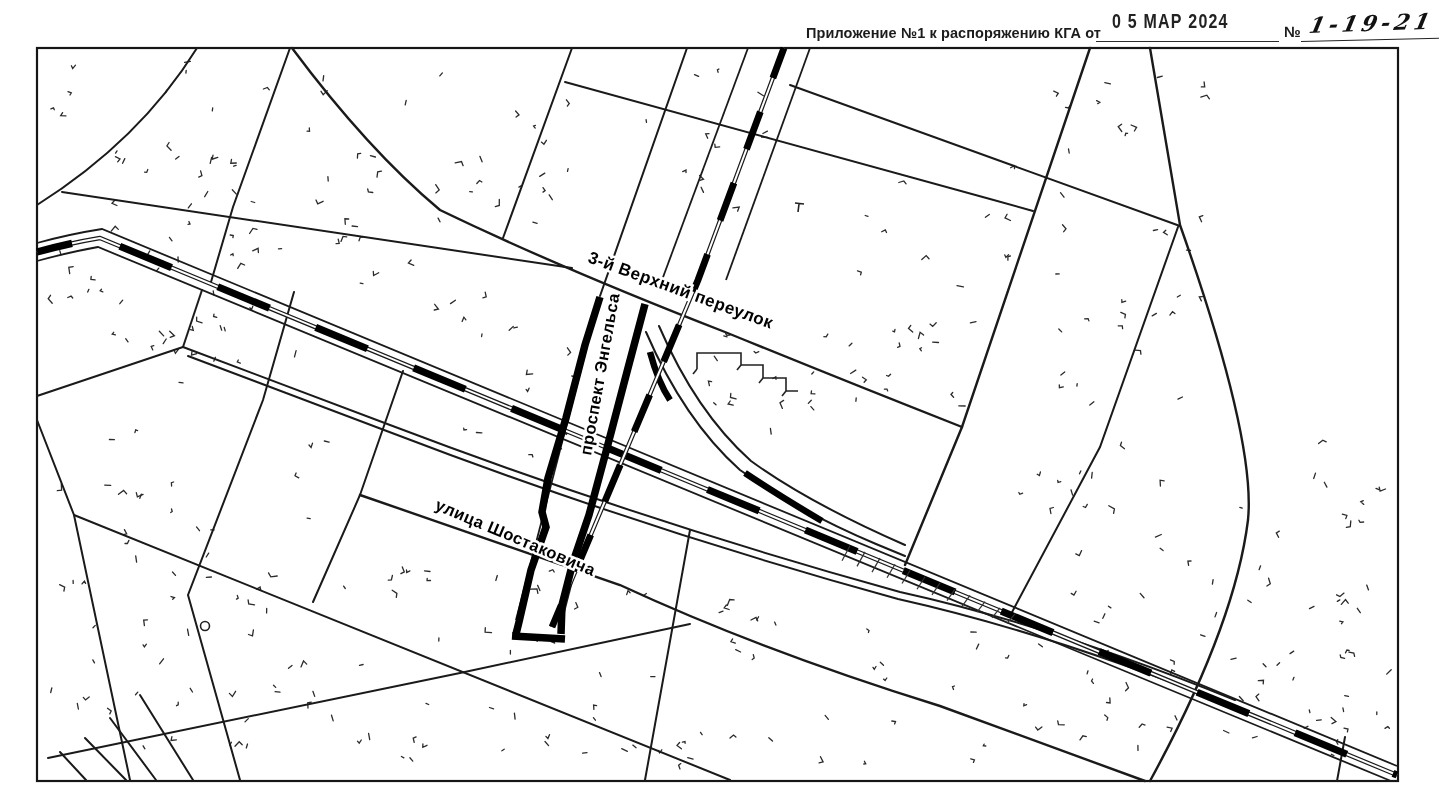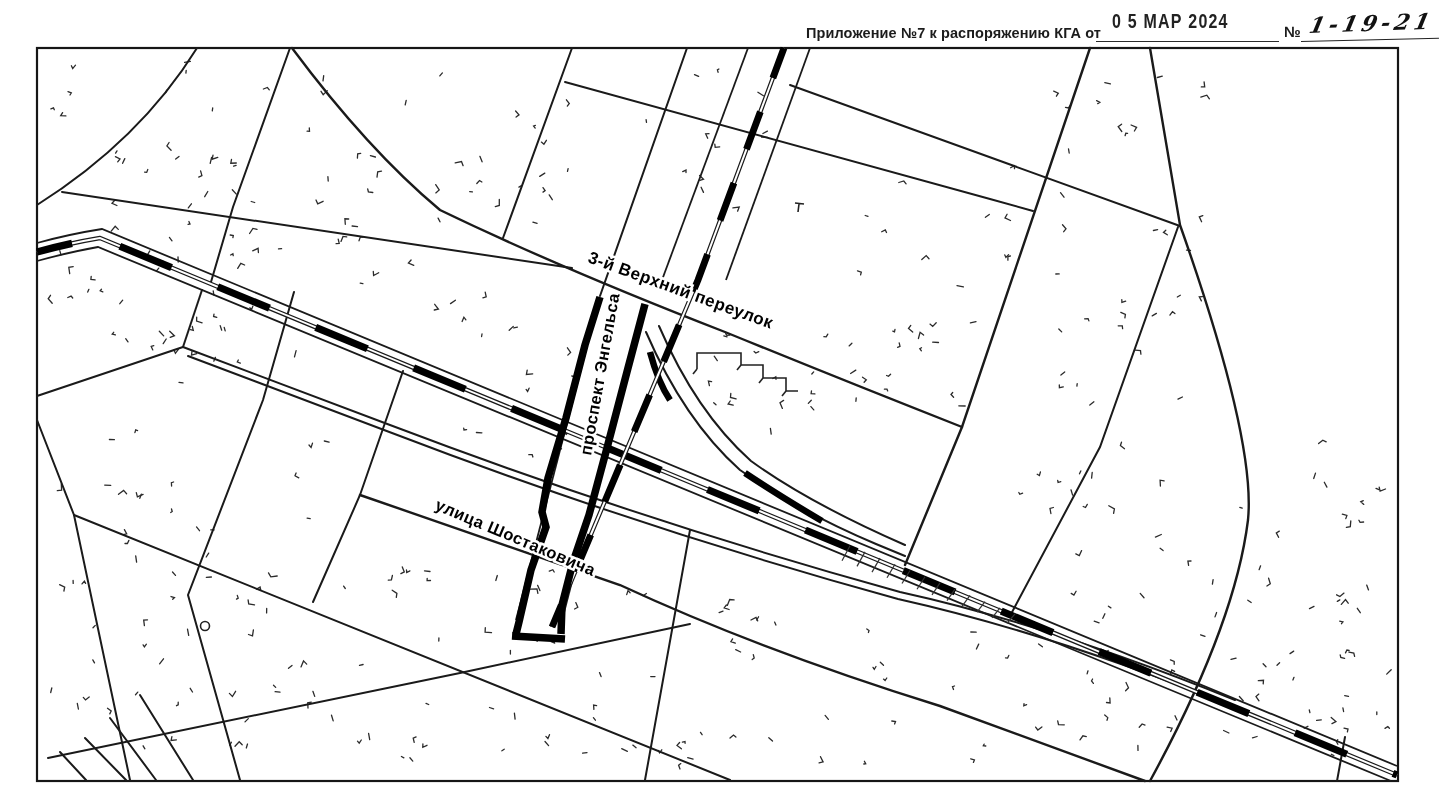--- a/index.html
+++ b/index.html
@@ -61,21 +61,21 @@
     font-weight:700;fill:#000;
     stroke:#ffffff;stroke-width:5px;paint-order:stroke;
     letter-spacing:.5px;
   }
 </style>
 </head>
 <body>
 
 <div class="stage" style="--ink: #1a1a1a; --bold: #000000; --paper: #ffffff;">
 
-  <div class="hdr-label">Приложение №7 к распоряжению КГА от</div>
+  <div class="hdr-label">Приложение №1 к распоряжению КГА от</div>
   <div class="hdr-underline1"></div>
   <div class="hdr-date">0 5 МАР 2024</div>
   <div class="hdr-no">№</div>
   <div class="hdr-number">1-19-21</div>
   <div class="hdr-underline2"></div>
 
   <svg class="map" width="1455" height="805" viewBox="0 0 1455 805">
 
     <g id="scatter">
         <path d="M188.3,207.9 l3.1,-4.1" class="mark"></path>

